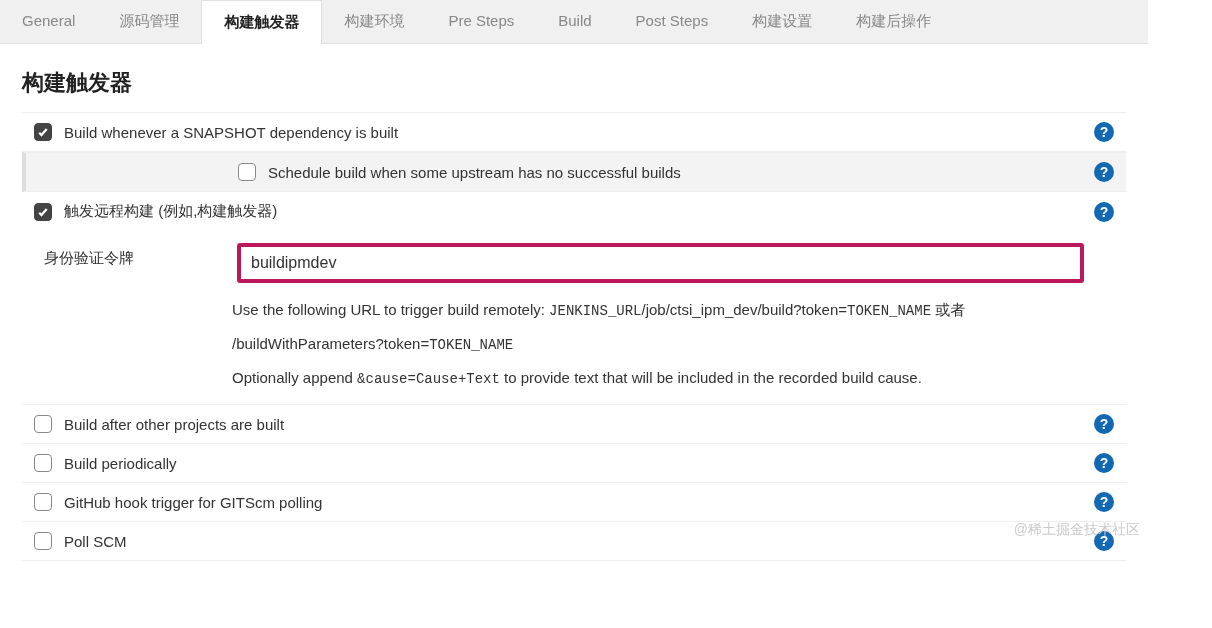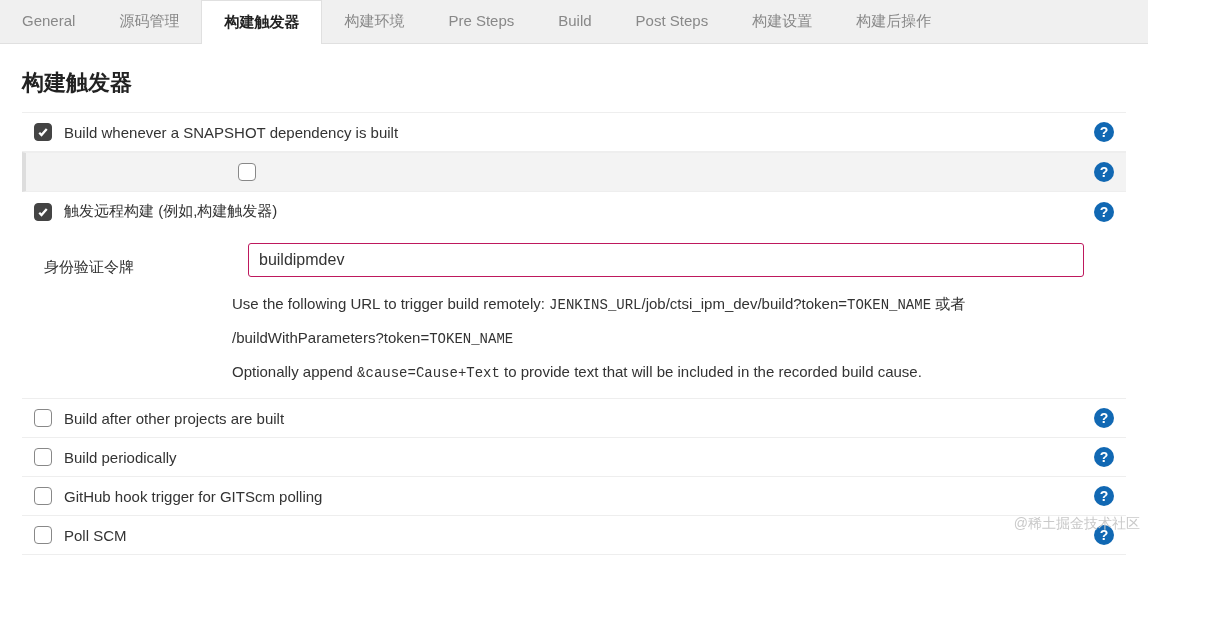--- a/index.html
+++ b/index.html
@@ -91,38 +91,37 @@
       background: #1168b3;
       color: #fff;
       font-weight: 700;
       font-size: 14px;
       display: flex; align-items: center; justify-content: center;
       cursor: pointer;
     }
     .field-row {
       display: flex;
       padding: 12px 0 0 12px;
-      gap: 26px;
-      align-items: flex-end;
+      gap: 15px;
     }
     .field-label {
       width: 188px;
       padding-top: 6px;
       padding-left: 10px;
       color: #333;
     }
     .field-input {
       flex: 1;
       margin-right: 42px;
     }
     .field-input input {
       width: 100%;
       font-size: 16px;
       padding: 7px 10px;
-      border: 1px solid #be185d;
+      border: 4px solid #be185d;
       border-radius: 3px;
       color: #333;
     }
     .desc {
       padding: 10px 42px 10px 210px;
       color: #333;
       line-height: 2.2;
       font-size: 15px;
     }
     .desc code {
@@ -164,20 +163,21 @@
             </svg>
           </span>
         <span class="label">Build whenever a SNAPSHOT dependency is built</span>
       </div>
       <span class="help">?</span>
     </div>
 
     <div class="row sub">
       <div class="checkbox-wrap">
         <span class="chk"></span>
+        <span class="label">Schedule build when some upstream has no successful builds</span>
       </div>
       <span class="help">?</span>
     </div>
 
     <div class="row noborder">
       <div class="checkbox-wrap">
         <span class="chk checked">
             <svg viewBox="0 0 16 16">
               <polyline points="3,9 6,12 13,4"></polyline>
             </svg>

